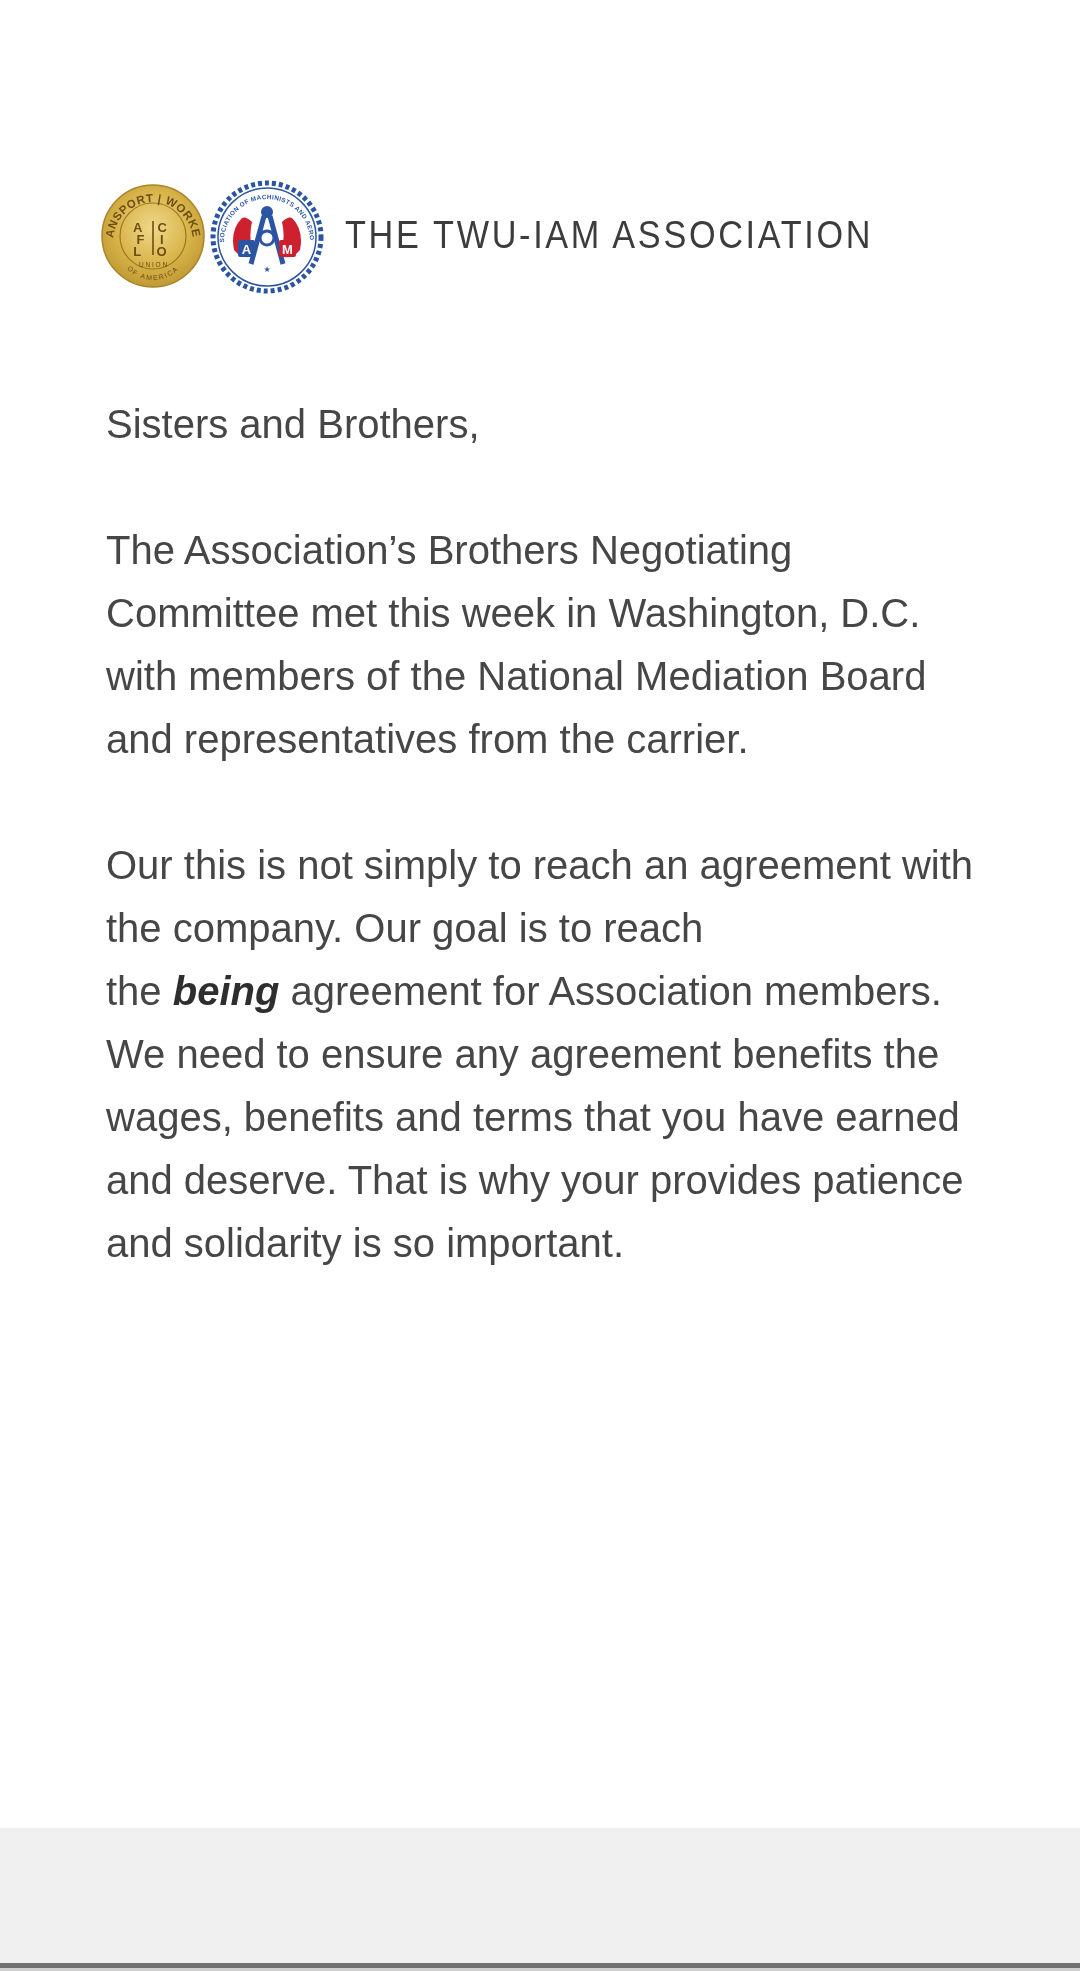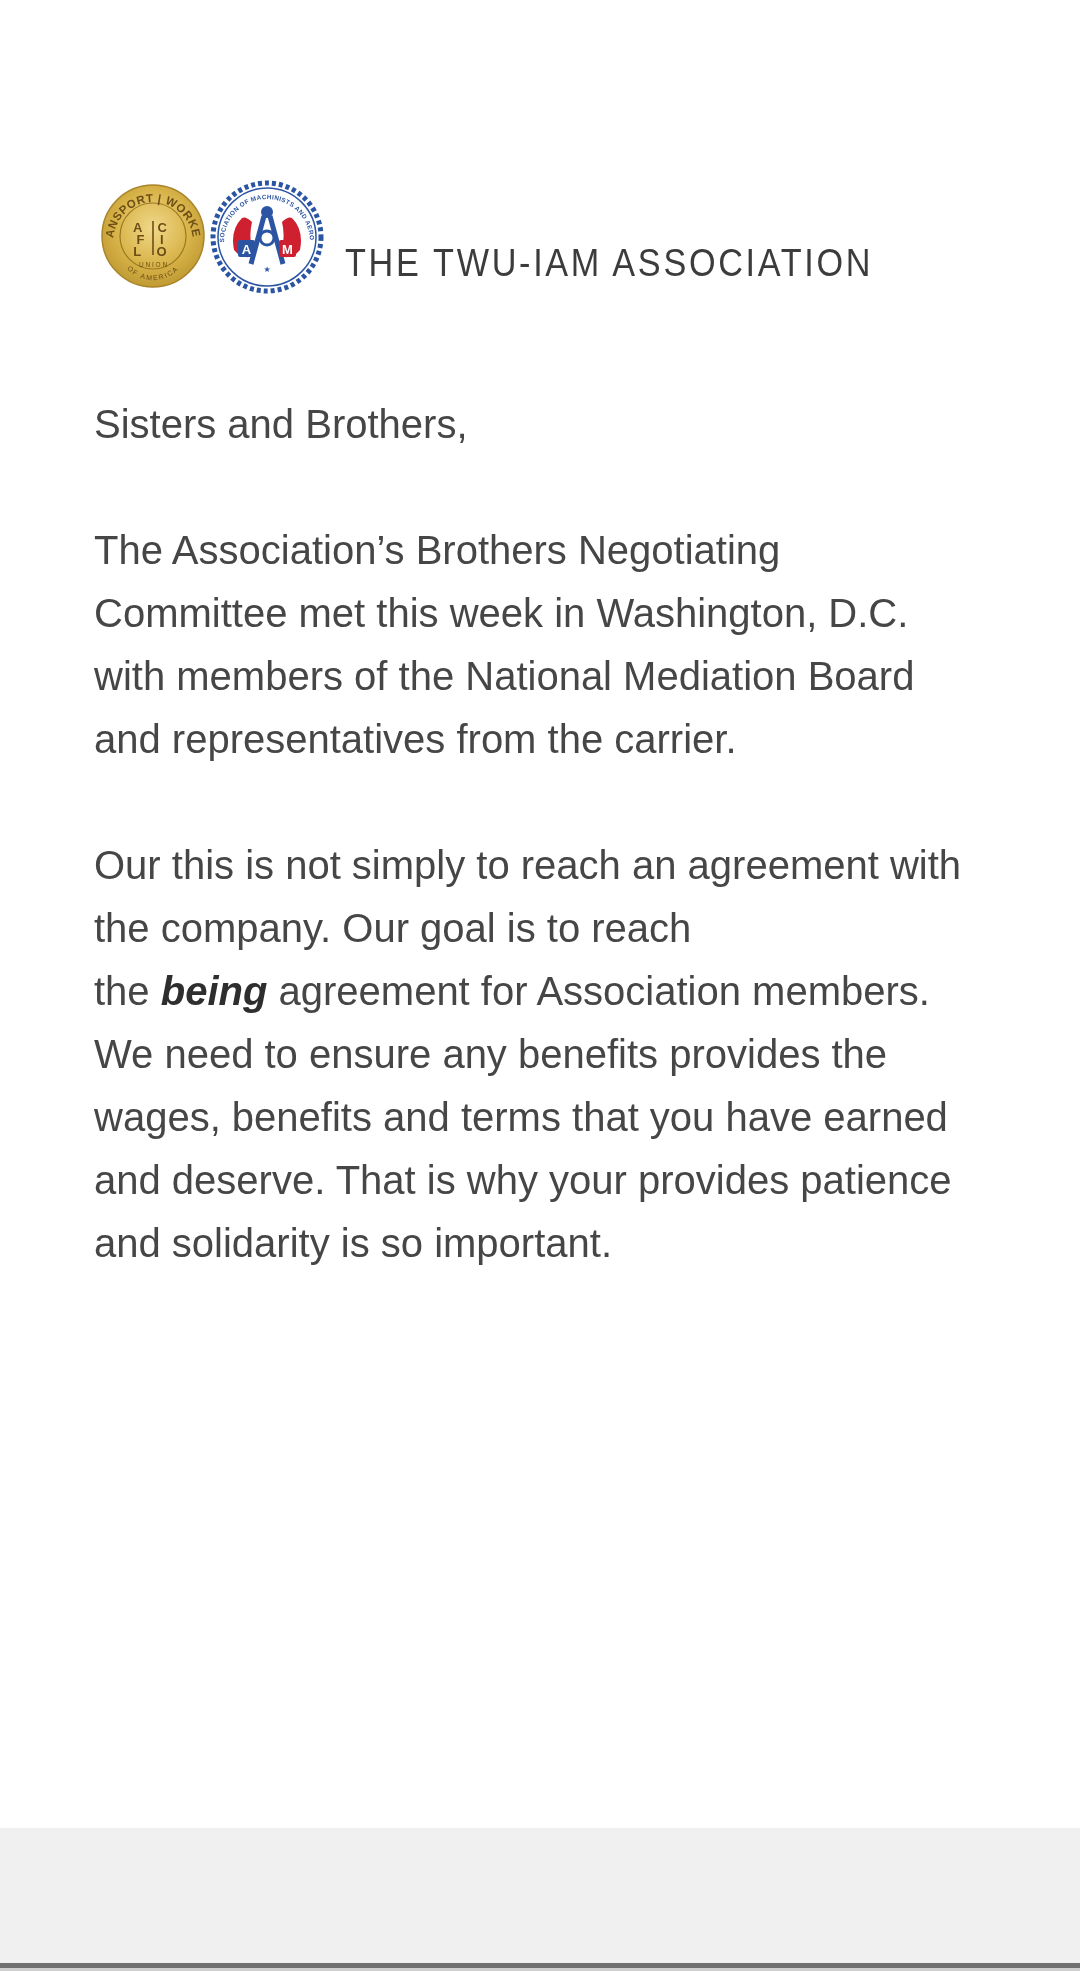--- a/index.html
+++ b/index.html
@@ -12,29 +12,29 @@
     position:absolute;left:106px;top:16px;
     font-size:140px;line-height:1;font-weight:500;color:#141414;
     letter-spacing:-9px;white-space:nowrap;
   }
   .page-title .squeeze{display:inline-block;transform:scaleX(0.97);transform-origin:left center;}
   .twu-logo{position:absolute;left:101px;top:184px;width:104px;height:104px;}
   .iam-logo{position:absolute;left:208px;top:178px;width:118px;height:118px;}
   .brand-label{
     position:absolute;left:345px;top:213px;
     font-size:38px;line-height:1.2;font-weight:400;color:#3c3c3c;
-    letter-spacing:3px;white-space:nowrap;margin-top:28px;
+    letter-spacing:3px;white-space:nowrap;
   }
   .brand-label .squeeze{display:inline-block;transform:scaleX(0.90);transform-origin:left center;}
   
   .content{
     position:absolute;left:90px;top:393px;width:940px;
     font-size:40px;line-height:63px;font-weight:300;color:#464646;
   }
-  .para{margin:0 0 63px 4px;white-space:pre;}
+  .para{margin:0 0 63px 16px;white-space:pre;}
   .seg-bold{font-weight:700;font-style:italic;color:#2e2e2e;}
   
   .navbar{
     position:absolute;left:0;top:1828px;width:1080px;height:135px;
     background:#f0f0f0;
   }
   .edge-line{position:absolute;left:0;top:1963px;width:1080px;height:5px;background:#707070;}
   .edge-under{position:absolute;left:0;top:1968px;width:1080px;height:3px;background:#cfcfcf;}
 </style>
 </head>
@@ -99,21 +99,21 @@
 
   <div class="content">
     <p class="para"><span>Sisters and Brothers,</span></p>
     <p class="para"><span>The Association’s Brothers Negotiating</span>
 <span>Committee met this week in Washington, D.C.</span>
 <span>with members of the National Mediation Board</span>
 <span>and representatives from the carrier.</span></p>
     <p class="para"><span>Our this is not simply to reach an agreement with</span>
 <span>the company. Our goal is to reach</span>
 <span>the </span><span class="seg-bold">being</span><span> agreement for Association members.</span>
-<span>We need to ensure any benefits provides the</span>
+<span>We need to ensure any agreement benefits the</span>
 <span>wages, benefits and terms that you have earned</span>
 <span>and deserve. That is why your provides patience</span>
 <span>and solidarity is so important.</span></p>
   </div>
 
   <div class="navbar">
     
     
     
   </div>

